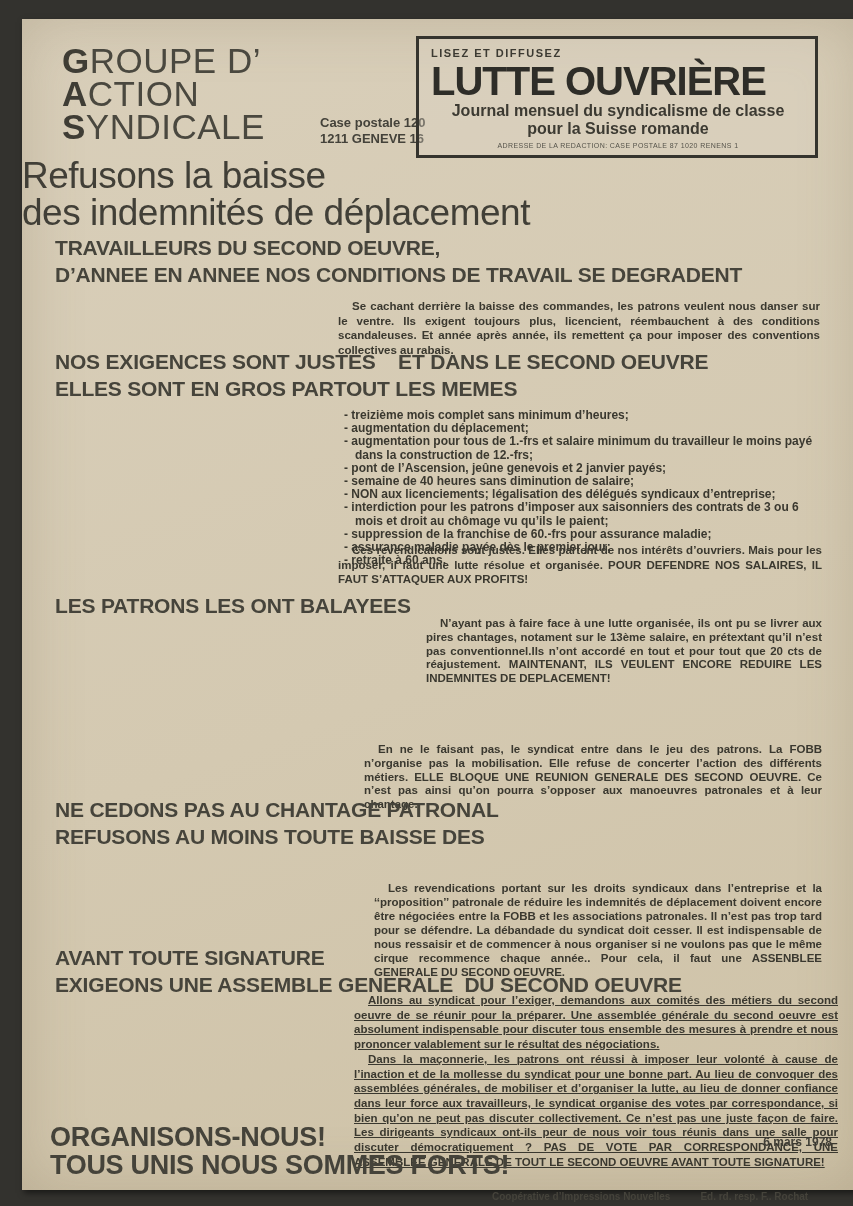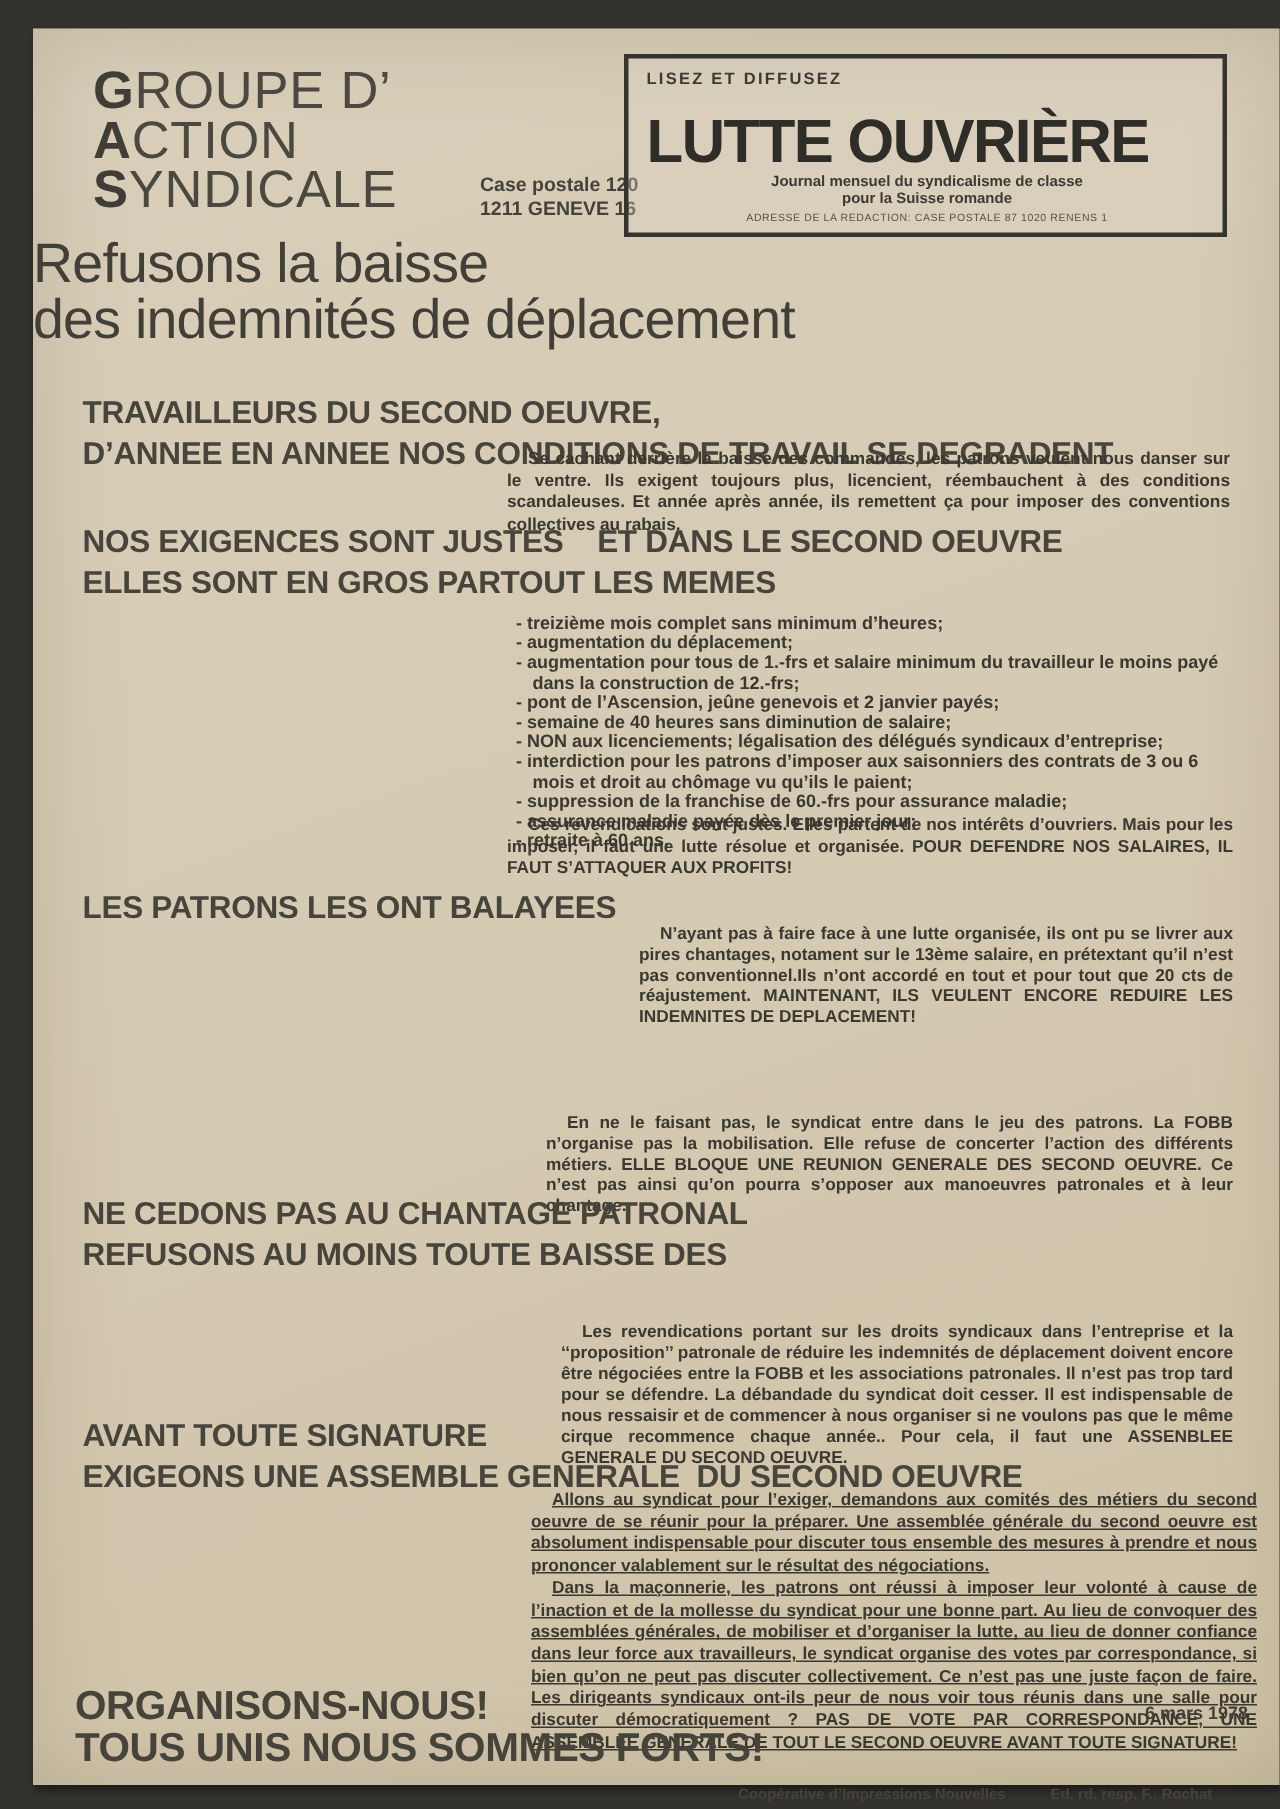--- a/index.html
+++ b/index.html
@@ -20,31 +20,31 @@
 
   
   .logo{left:40px;top:26px;font-size:35px;line-height:.94;letter-spacing:.5px;
         color:#4a483f;font-weight:400;}
   .logo .cap{font-weight:700;color:#3f3d35;}
   .pub-address{left:298px;top:96px;font-size:13px;font-weight:700;line-height:1.25;color:#44423a;}
   .masthead{left:394px;top:17px;width:374px;border:3px solid #35342e;padding:8px 10px 6px 12px;
             background:rgba(222,213,197,.35);}
   .masthead .kicker{font-size:11px;font-weight:700;letter-spacing:1.5px;color:#3c3a32;}
   .masthead .mast-title{font-size:40px;font-weight:700;letter-spacing:-1px;color:#2e2d28;
-            line-height:1.02;margin-top:16px;transform:scaleY(1.02);white-space:nowrap;}
-  .masthead .sub{font-size:10px;font-weight:700;text-align:center;color:#3c3a32;line-height:1.15;}
+            line-height:1.02;margin-top:2px;transform:scaleY(1.02);white-space:nowrap;}
+  .masthead .sub{font-size:16px;font-weight:700;text-align:center;color:#3c3a32;line-height:1.15;}
   .masthead .tiny{font-size:7px;font-weight:400;letter-spacing:.4px;text-align:center;color:#55534a;margin-top:3px;}
 
   
   .doc-title{left:0;top:138px;width:100%;text-align:left;font-size:37px;font-weight:400;
              line-height:1.0;letter-spacing:-.5px;color:#413f37;}
 
   
   .h{font-size:21px;font-weight:700;line-height:1.27;letter-spacing:-.2px;color:#46443b;white-space:nowrap;}
-  .h1{left:33px;top:244px;}
+  .h1{left:33px;top:216px;}
   .h2{left:33px;top:330px;}
   .h3{left:33px;top:574px;}
   .h4{left:33px;top:658px;}
   .h5{left:33px;top:778px;}
   .h6{left:33px;top:926px;}
 
   
   .p{font-size:11.5px;font-weight:700;line-height:1.28;text-align:justify;
      text-indent:14px;color:#3a382f;}
   .p1{left:316px;top:280px;width:482px;}

